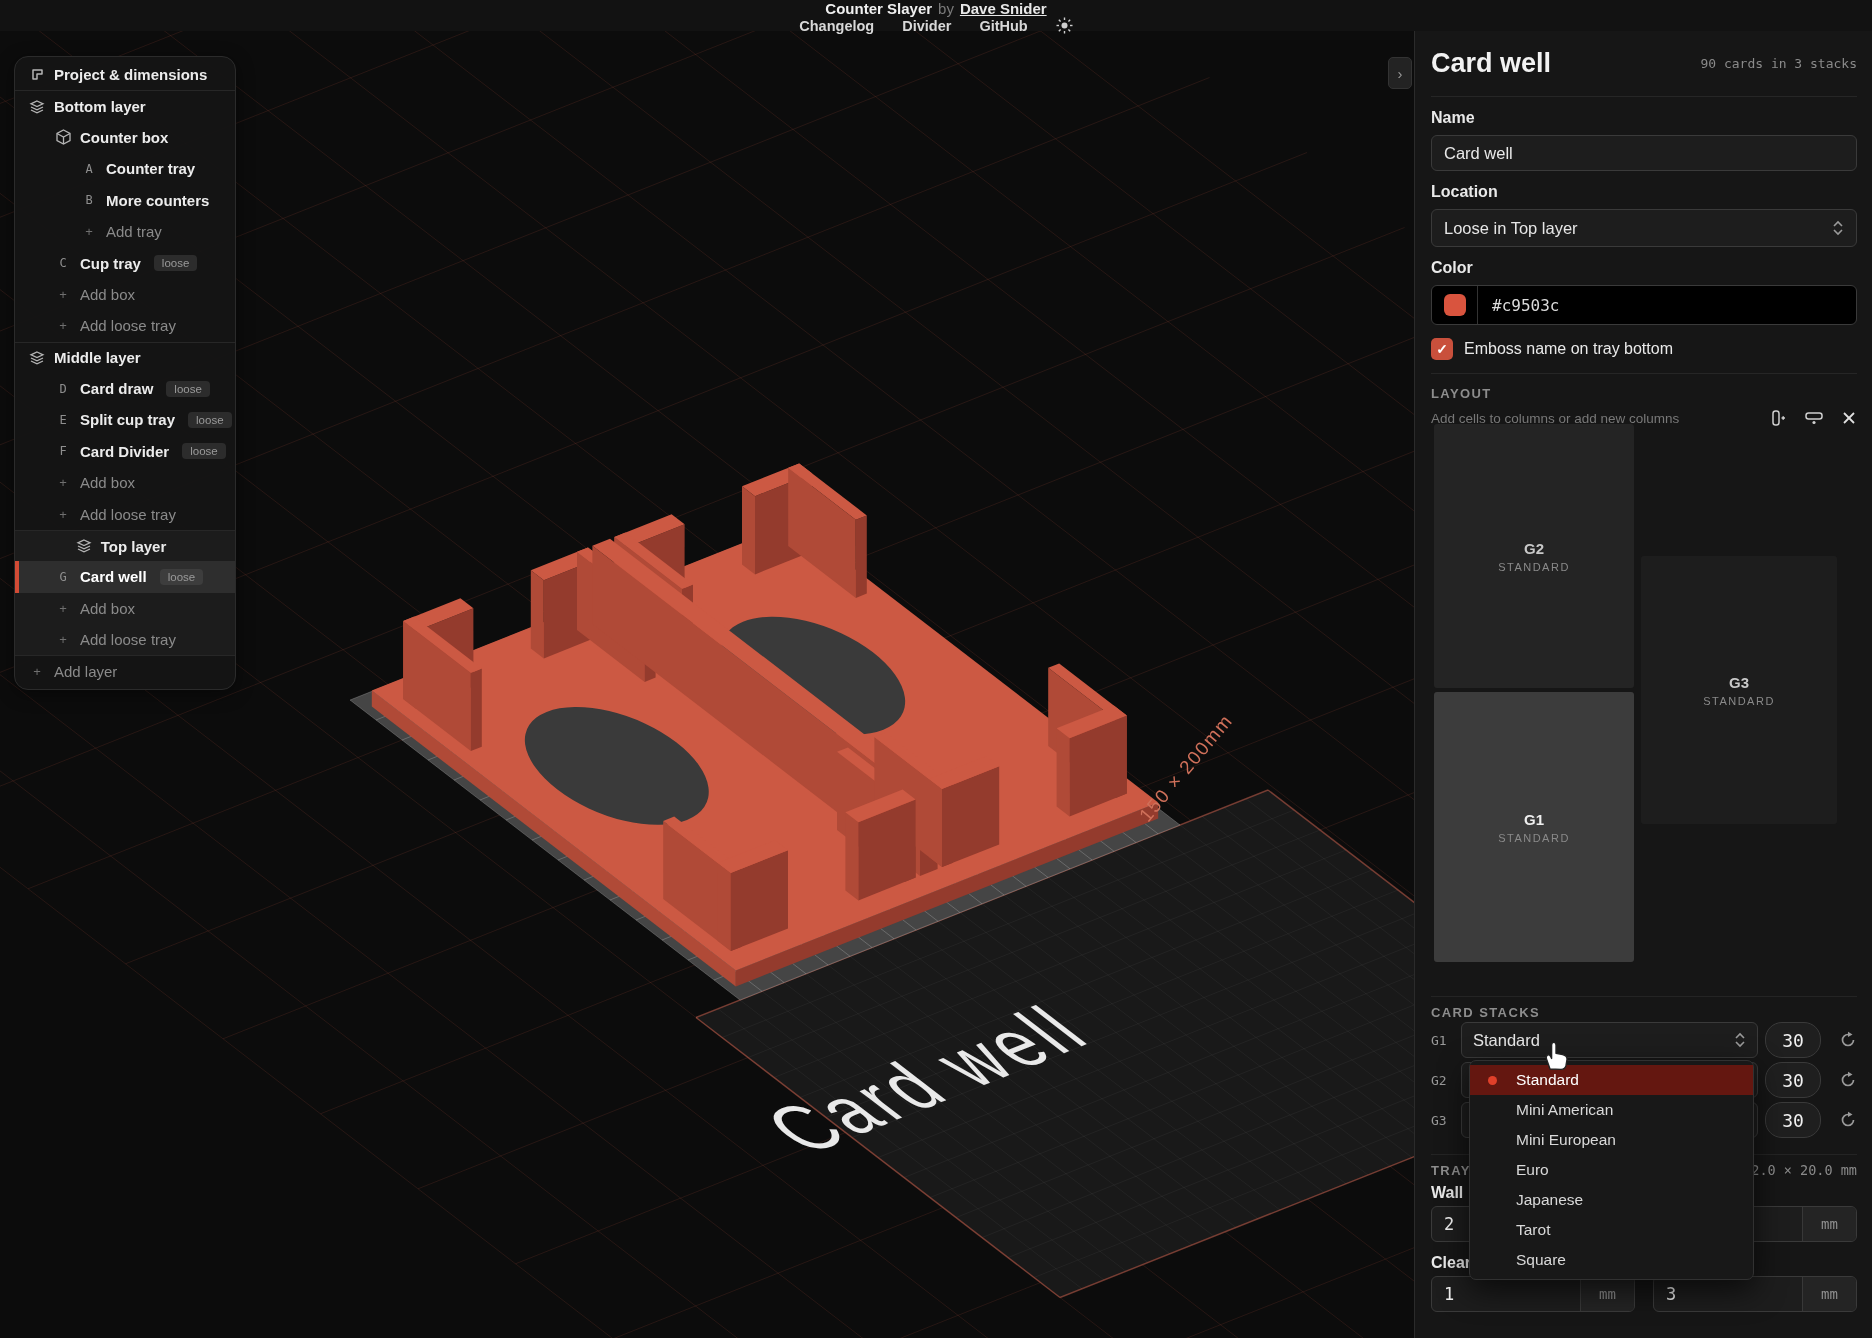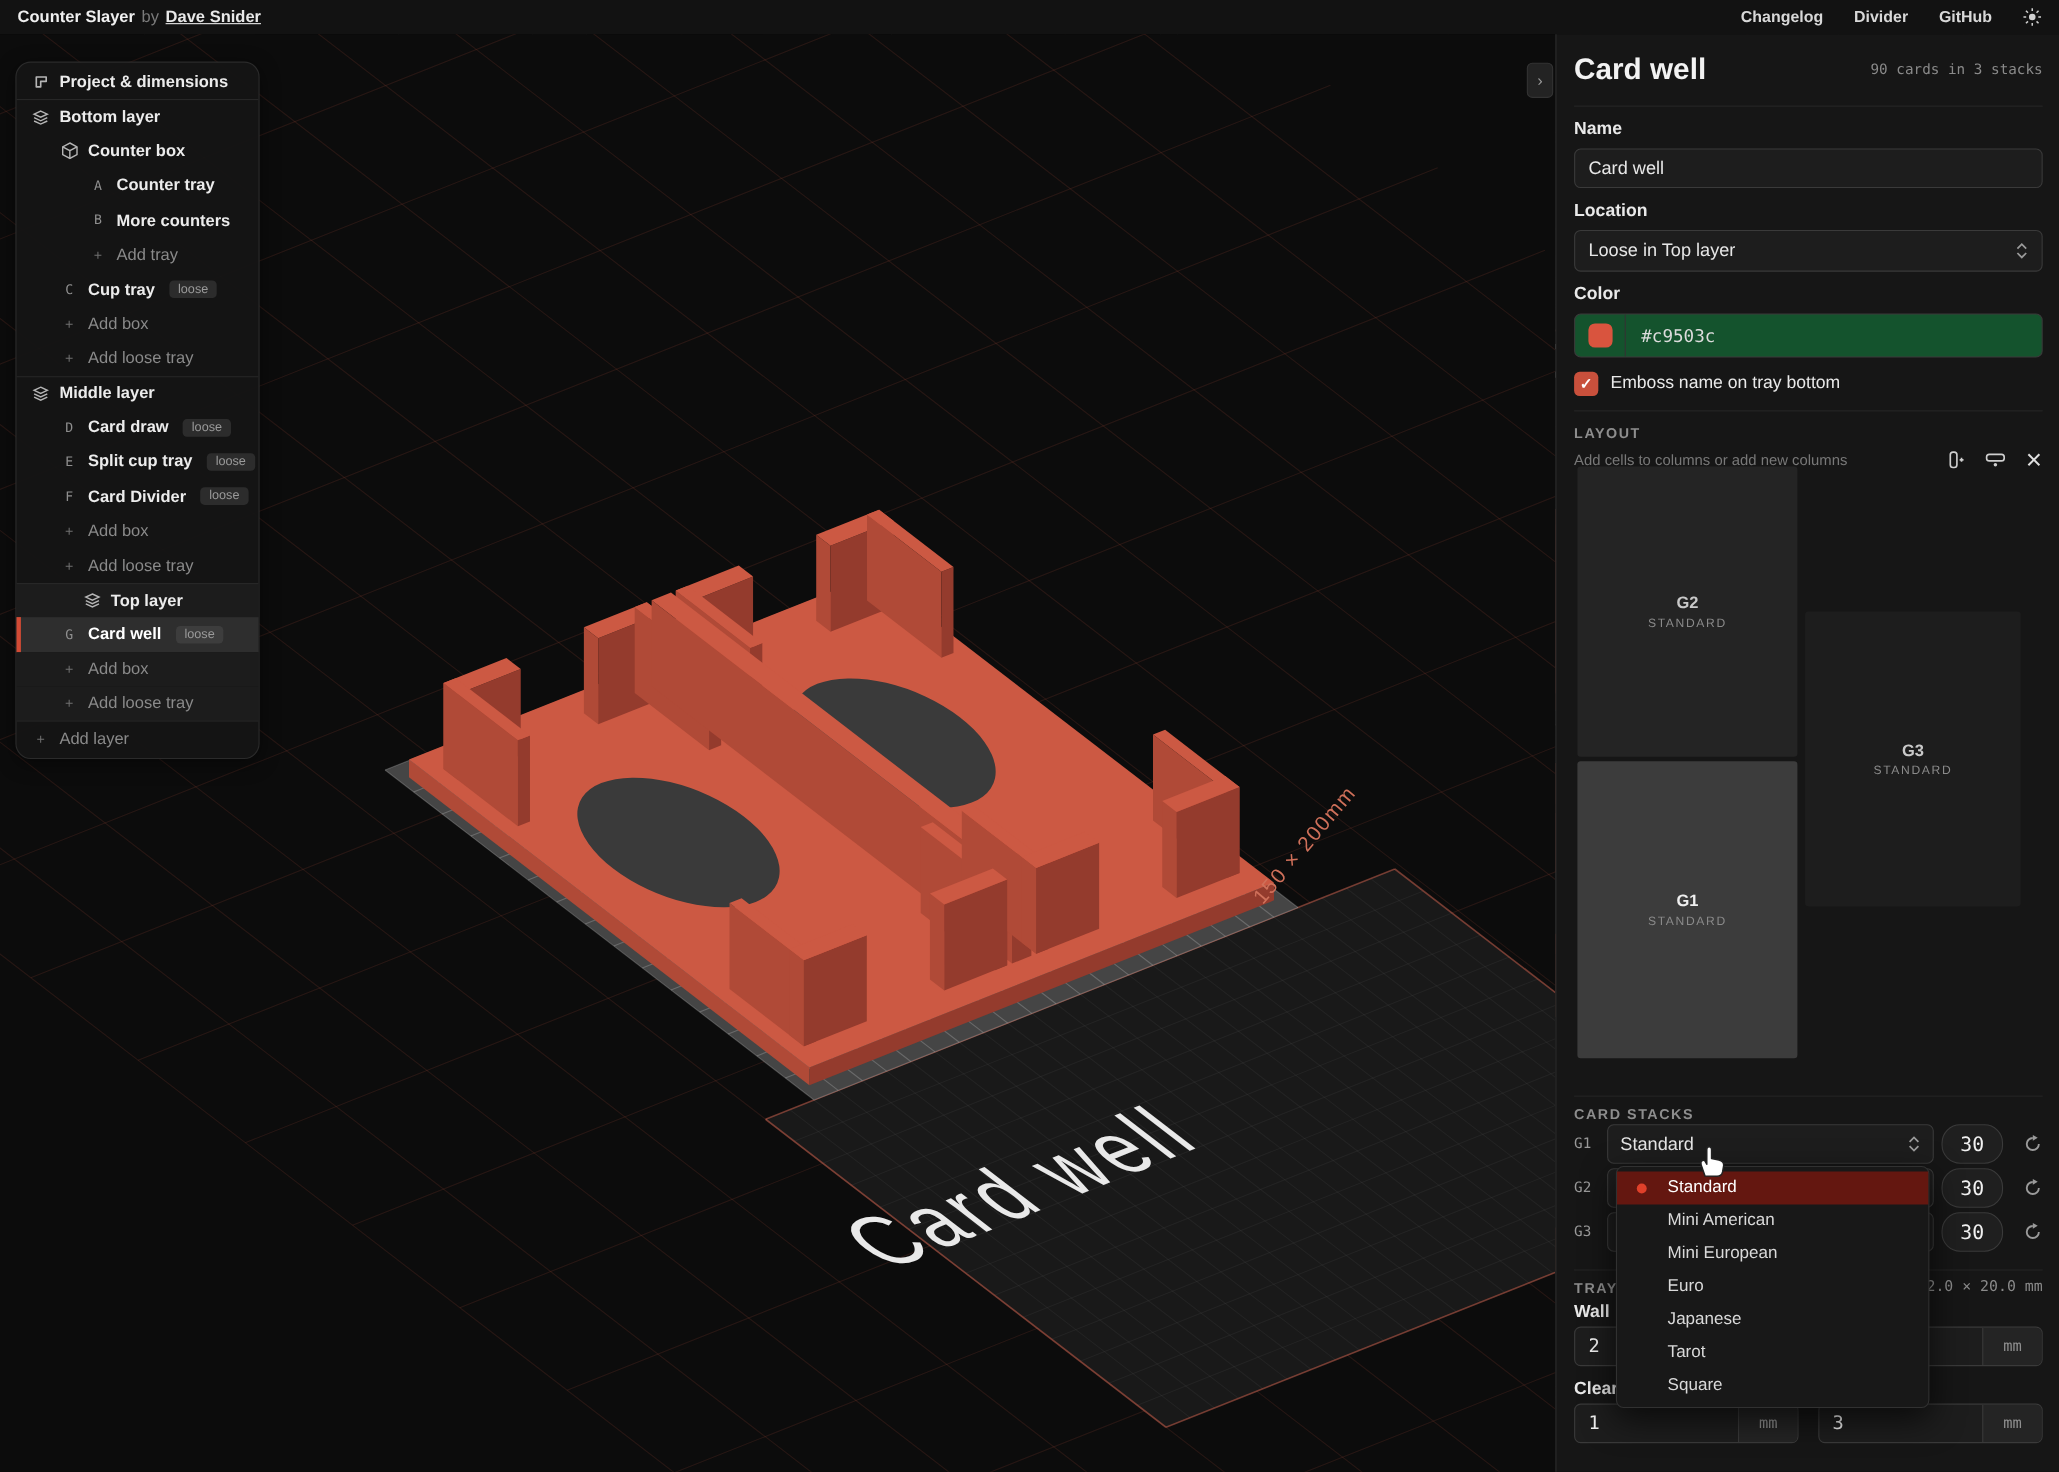--- a/index.html
+++ b/index.html
@@ -2,21 +2,21 @@
 <html><head>
 <meta charset="utf-8">
 <style>
   * { margin:0; padding:0; box-sizing:border-box; }
   html,body { width:1872px; height:1338px; background:#0c0c0c; overflow:hidden;
     font-family:"Liberation Sans", sans-serif; color:#e6e6e6; }
   .mono { font-family:"DejaVu Sans Mono", monospace; }
 
   
   #topbar { position:fixed; left:0; top:0; width:1872px; height:31px; background:#121212;
-    display:flex; align-items:center; justify-content:space-between; padding:0 16px; z-index:40; }
+    display:flex; align-items:center; justify-content:space-between; padding:0 16px; z-index:40;flex-direction:column; }
   #topbar .left { display:flex; gap:6px; align-items:center; font-size:15px; }
   #topbar .app { font-weight:700; color:#f0f0f0; }
   #topbar .by { color:#7a7a7a; }
   #topbar .author { font-weight:700; color:#e8e8e8;text-decoration:underline; }
   #topbar .right { display:flex; gap:28px; align-items:center; font-size:14.5px; font-weight:600; color:#d8d8d8;text-align:center; }
   #topbar .right a { color:#d8d8d8; text-decoration:none; cursor:pointer; }
 
   
   #viewport { position:fixed; left:0; top:31px; width:1414px; height:1307px; background:#0c0c0c; }
   #scene { display:block; }
@@ -43,21 +43,21 @@
     border-left:1px solid #2b2b2b; z-index:20; padding:0 15px 0 16px; }
   #panel-header { height:66px; display:flex; align-items:center; justify-content:space-between;
     border-bottom:1px solid #262626; }
   #panel-title { font-size:27px; font-weight:700; color:#f2f2f2; }
   #panel-stats { font-size:13px; color:#8a8a8a; }
   .flabel { font-size:16px; font-weight:700; color:#e9e9e9; margin-top:12px; }
   .tinput { margin-top:8px; height:36px; width:100%; background:#1d1d1d; border:1px solid #3a3a3a;
     border-radius:6px; color:#e8e8e8; font-size:16.5px; padding:0 12px; font-family:"Liberation Sans",sans-serif; }
   .selectbox { margin-top:8px; height:38px; background:#1d1d1d; border:1px solid #3a3a3a; border-radius:6px;
     display:flex; align-items:center; justify-content:space-between; padding:0 12px; font-size:16.5px; cursor:pointer; }
-  #color-row { margin-top:8px; height:40px; border:1px solid #3a3a3a; border-radius:6px; background:#14532d;
+  #color-row { margin-top:8px; height:40px; border:1px solid #3a3a3a; border-radius:6px; background:#000000;
     display:flex; align-items:center; }
   #color-cell { width:46px; height:100%; border-right:1px solid #333; display:flex; align-items:center; justify-content:center; cursor:pointer; }
   #color-swatch { width:22px; height:22px; border-radius:6px; background:#d9543e; }
   #color-hex { font-size:16px; color:#dcdcdc; padding-left:14px; }
   #emboss-row { margin-top:13px; display:flex; align-items:center; gap:11px; padding-bottom:13px; border-bottom:1px solid #262626; }
   #emboss-check { width:22px; height:22px; border-radius:5px; background:#c9503c; display:flex; align-items:center;
     justify-content:center; color:#fff; font-size:14px; font-weight:700; cursor:pointer; }
   #emboss-label { font-size:16px; color:#e9e9e9; }
   .shead { font-size:13px; letter-spacing:1.4px; font-weight:700; color:#8d8d8d; }
   #layout-head { margin-top:12px; }

